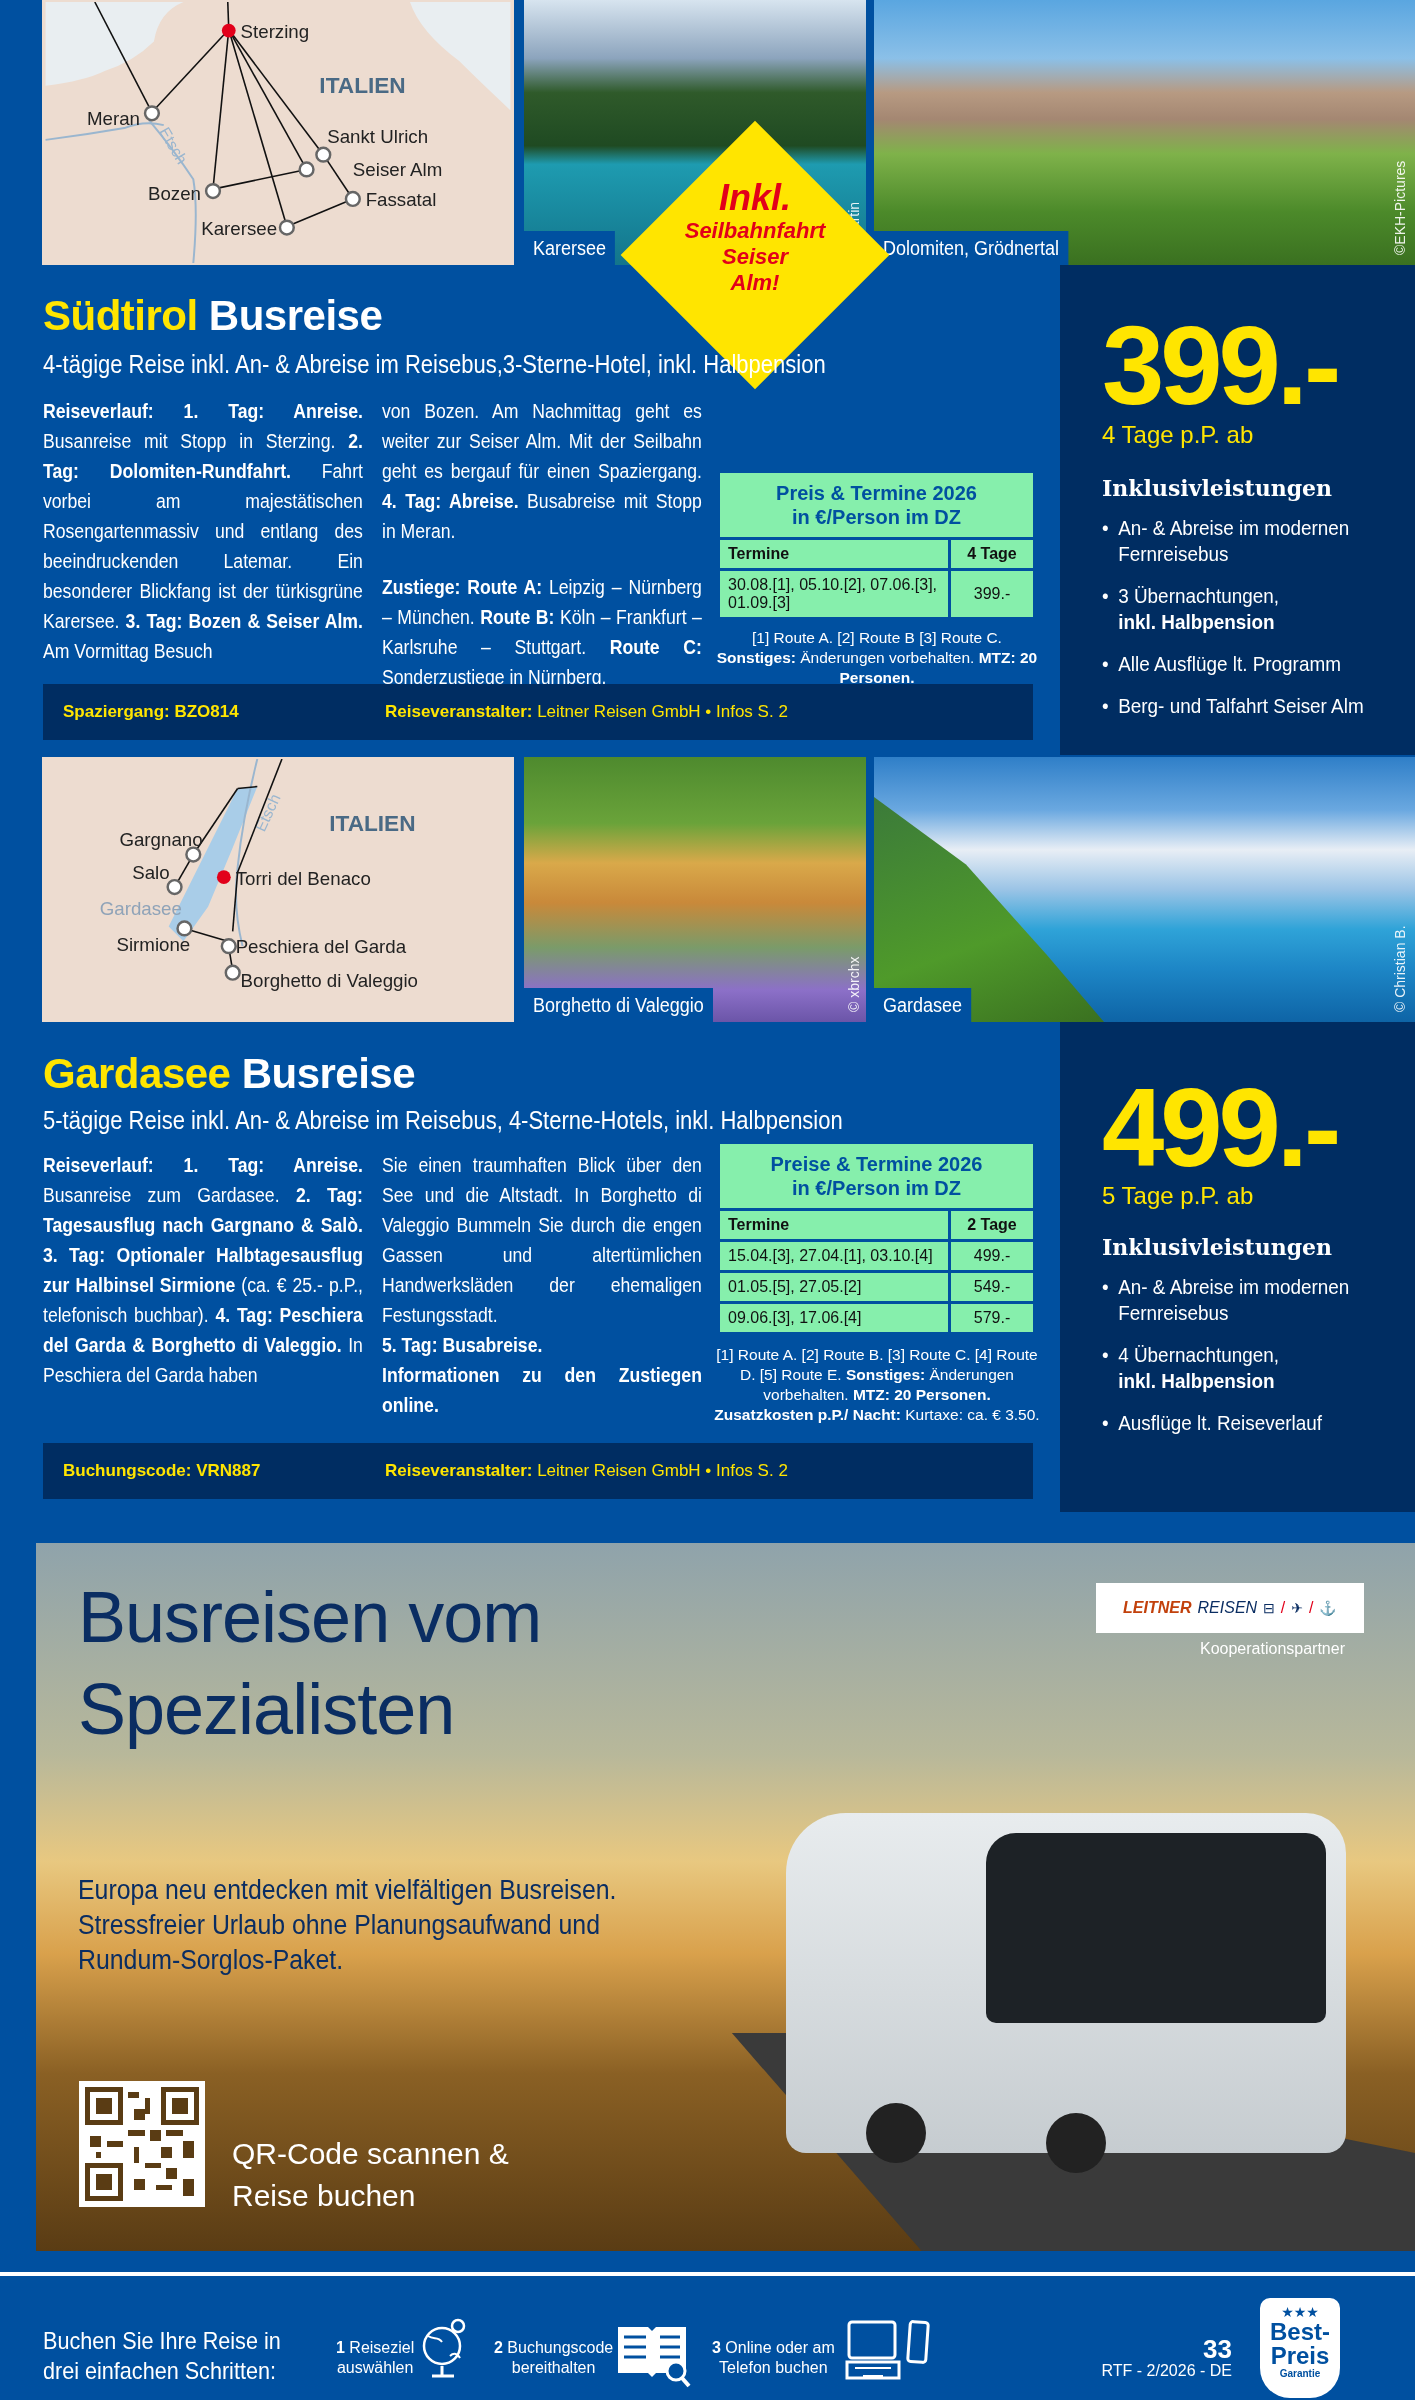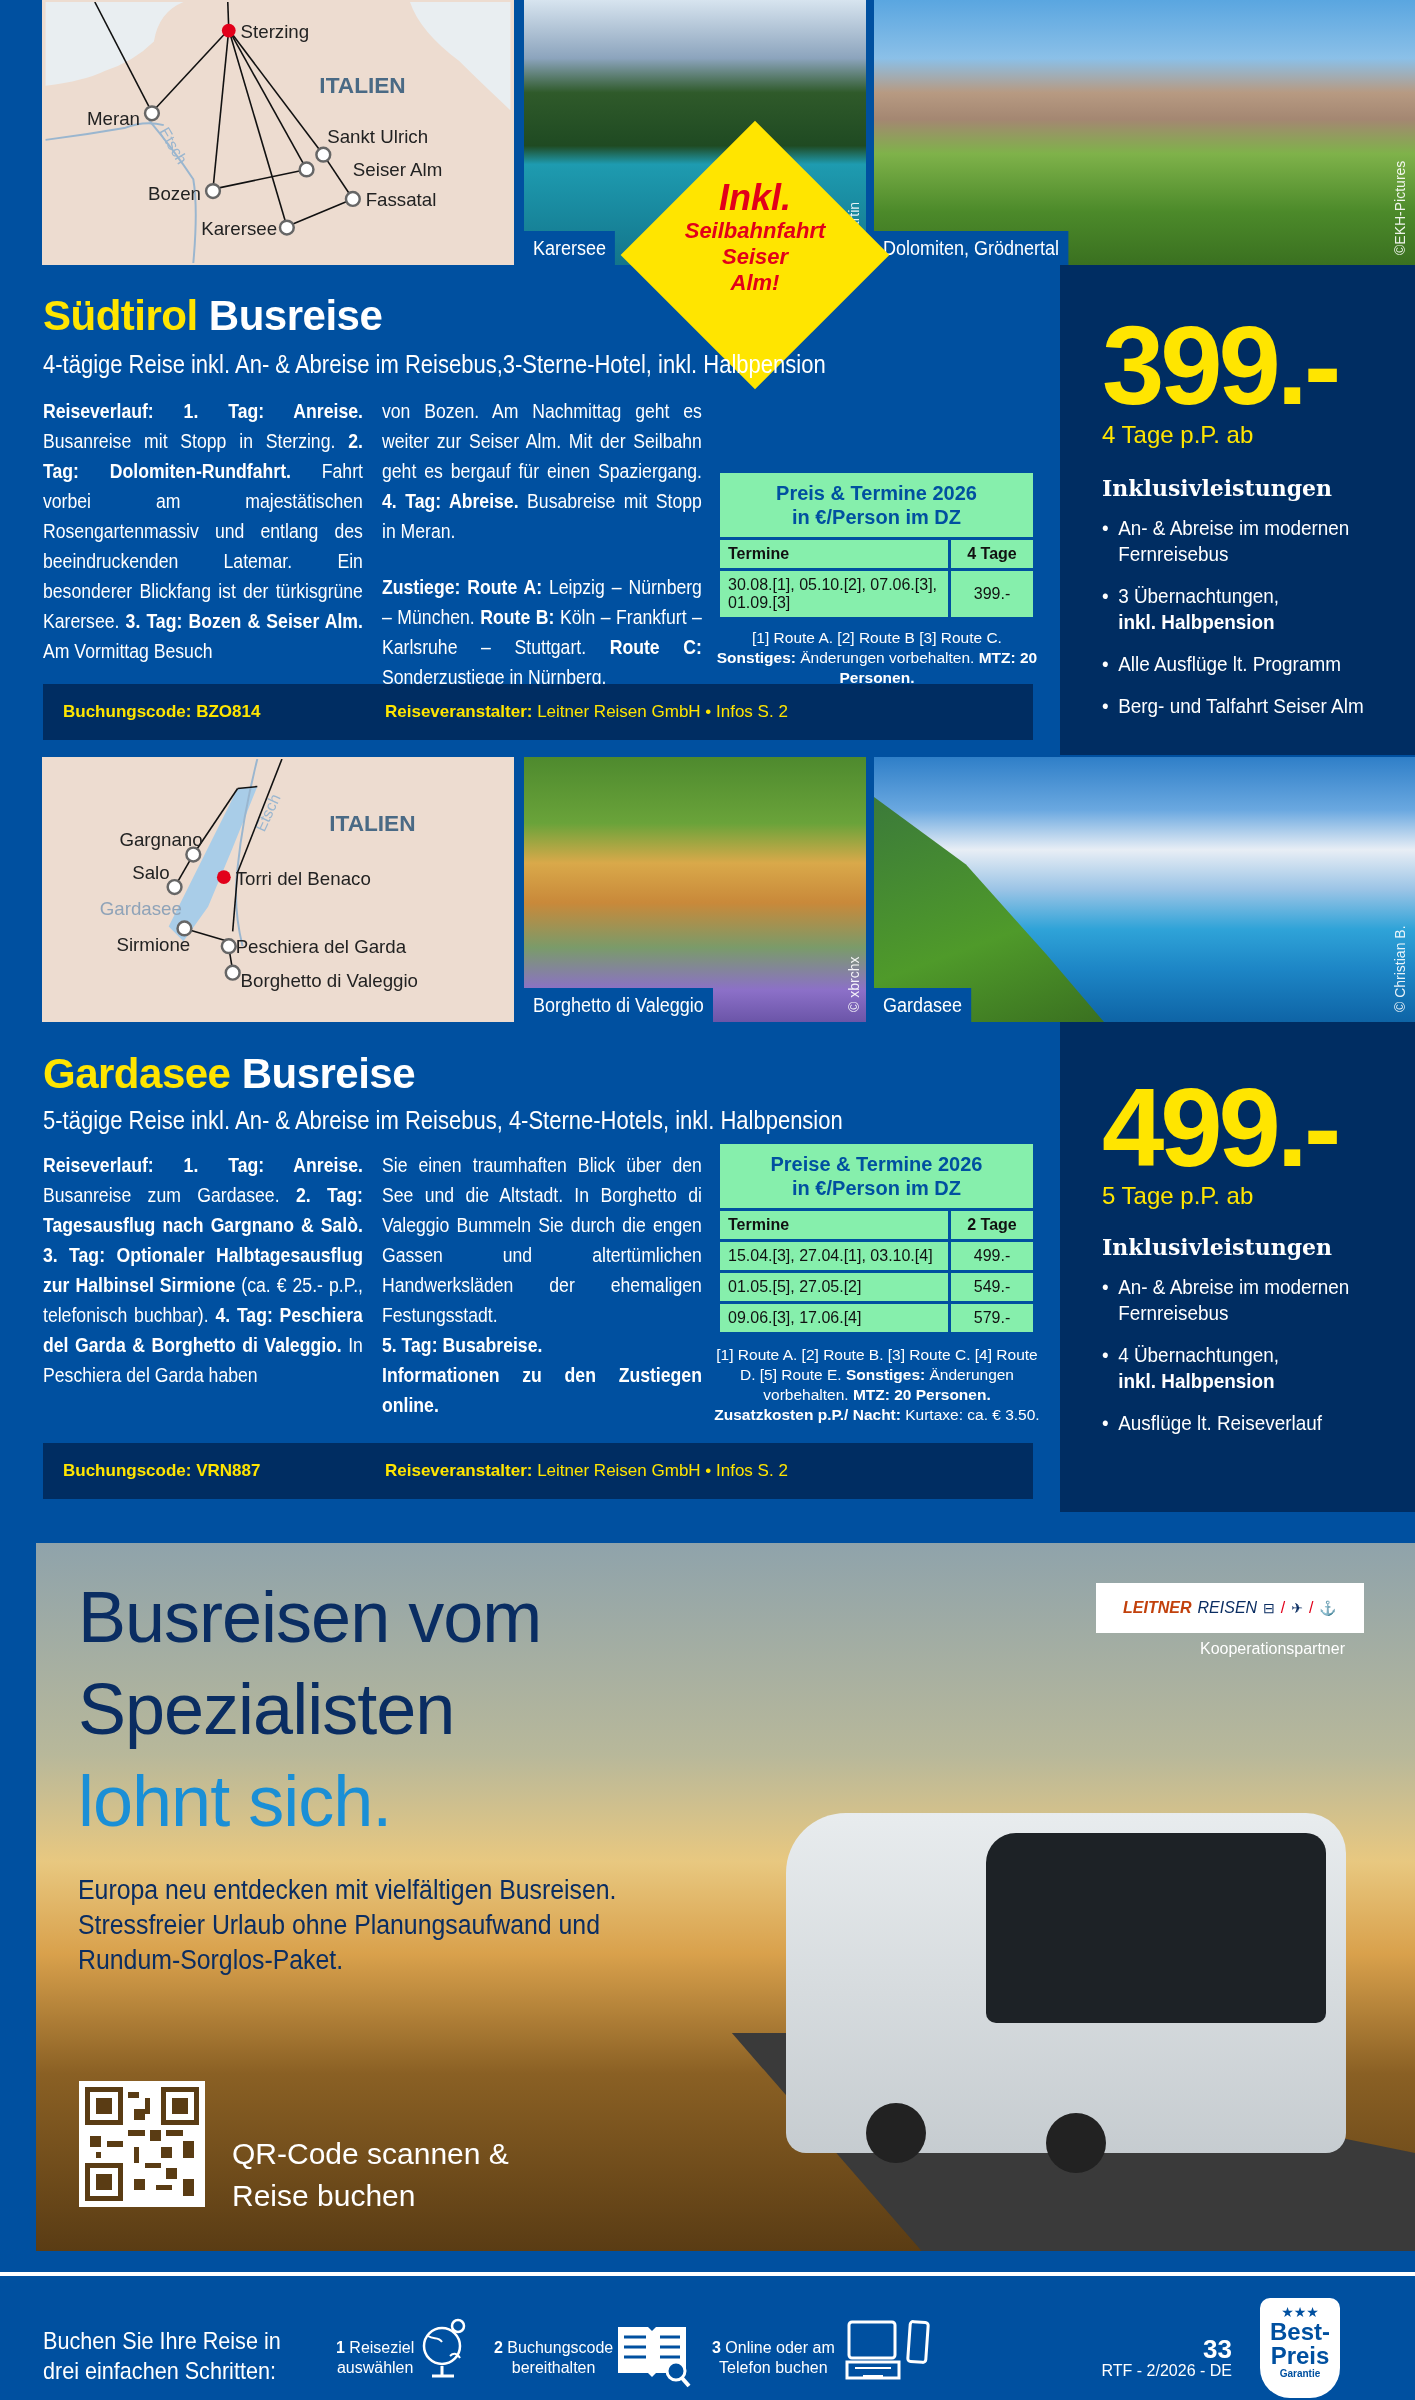--- a/index.html
+++ b/index.html
@@ -173,21 +173,21 @@
   <div class="row">
       <div class="c1">30.08.[1], 05.10.[2], 07.06.[3], 01.09.[3]</div>
       <div class="c2">399.-</div>
     </div>
 </div>
 <div class="abs foot" style="left:712px;top:628px;width:330px;">
   <span>[1] Route A. [2] Route B [3] Route C.</span> <b>Sonstiges:</b> <span>Änderungen vorbehalten.</span> <b>MTZ: 20 Personen.</b>
 </div>
 
 <div class="abs codebar" style="left:43px;top:684px;width:990px;">
-  <span class="code">Buchungscode: BZO814</span>
+  <span class="code">Spaziergang: BZO814</span>
   <span><b>Reiseveranstalter:</b> <span>Leitner Reisen GmbH • Infos S. 2</span></span>
 </div>
 
 <div class="abs map" style="left:42px;top:757px;width:472px;height:265px;">
   <svg viewBox="0 0 472 265">
     <path d="M195 30 L215 28 L190 90 L165 150 L140 185 L125 170 L150 120 Z" fill="#a9cde8"></path>
     <path d="M215 0 Q200 60 195 110 Q190 150 200 190" fill="none" stroke="#9ab6cf" stroke-width="2"></path>
     <text x="222" y="75" fill="#9ab6cf" font-size="16" transform="rotate(-65 222 75)" font-family="Liberation Sans, sans-serif">Etsch</text>
     <g stroke="#111" stroke-width="1.6" fill="none">
       <line x1="240" y1="0" x2="195" y2="115"></line>
@@ -292,21 +292,20 @@
 
   <div class="abs" style="left:750px;top:230px;width:560px;height:410px;">
     <div class="abs" style="left:0;top:40px;width:560px;height:340px;background:linear-gradient(180deg,#e8ecee,#c6ccd0);border-radius:60px 40px 20px 20px;"></div>
     <div class="abs" style="left:200px;top:60px;width:340px;height:190px;background:#1d2226;border-radius:30px 20px 10px 10px;"></div>
     <div class="abs" style="left:80px;top:330px;width:60px;height:60px;background:#222;border-radius:50%;"></div>
     <div class="abs" style="left:260px;top:340px;width:60px;height:60px;background:#222;border-radius:50%;"></div>
   </div>
   <div class="abs ad-h" style="left:42px;top:28px;">
     <div>Busreisen vom</div>
     <div>Spezialisten</div>
-    <div class="ad-h2">lohnt sich.</div>
   </div>
   <div class="abs ad-p" style="left:42px;top:330px;transform:scaleX(0.92);transform-origin:left;">
     <div>Europa neu entdecken mit vielfältigen Busreisen.</div>
     <div>Stressfreier Urlaub ohne Planungsaufwand und</div>
     <div>Rundum-Sorglos-Paket.</div>
   </div>
 
   <div class="abs" style="left:1060px;top:40px;width:268px;height:50px;background:#fff;display:flex;align-items:center;justify-content:center;gap:6px;">
     <span style="color:#c2410c;font-weight:bold;font-style:italic;font-size:16px;">LEITNER</span>
     <span style="color:#0a2d62;font-style:italic;font-size:16px;">REISEN</span>

